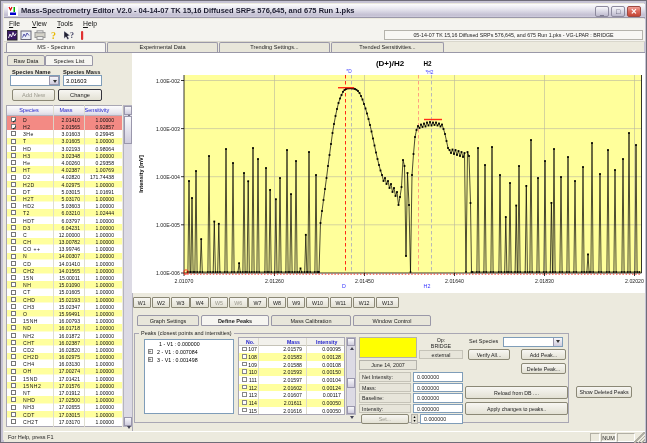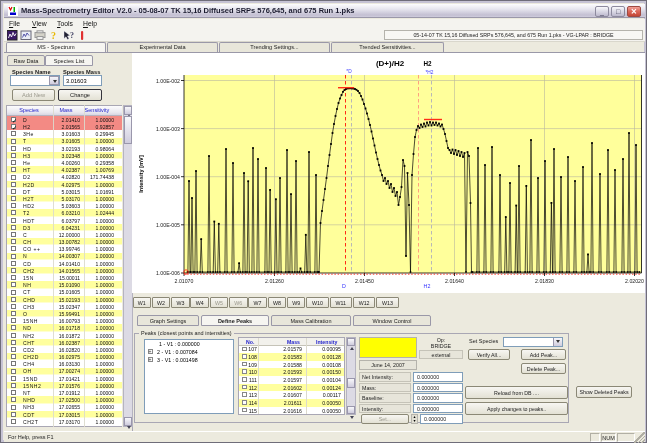--- a/index.html
+++ b/index.html
@@ -118,21 +118,21 @@
   background:linear-gradient(135deg, transparent 45%, #b1afa4 45%, #b1afa4 55%, transparent 55%, transparent 64%, #b1afa4 64%, #b1afa4 72%, transparent 72%, transparent 81%, #b1afa4 81%, #b1afa4 90%, transparent 90%); }
 </style></head><body>
 <div id="win">
  <div id="title">
   <svg id="ticon" viewBox="0 0 10 10">
         <rect x="0" y="0" width="10" height="10" fill="#fff"></rect>
         <path d="M1 1 L2.5 4 L4 1" stroke="#d00" stroke-width="1.2" fill="none"></path>
         <rect x="5.5" y="1" width="1.5" height="5" fill="#0a0"></rect>
         <rect x="2" y="6.5" width="6" height="2.5" fill="#00c"></rect>
       </svg>
-  <span class="txt">Mass-Spectrometry Editor V2.0 - 05-08-07 TK 15,16 Diffused SRPs 576,645, and 675 Run 1.pks</span>
+  <span class="txt">Mass-Spectrometry Editor V2.0 - 04-14-07 TK 15,16 Diffused SRPs 576,645, and 675 Run 1.pks</span>
   <span class="wbtn" id="bmin">_</span>
       <span class="wbtn" id="bmax">□</span>
       <span id="bclose">✕</span>
  </div>
  <div id="menubar">
   <span style="left:5px"><u>F</u>ile</span>
       <span style="left:28px"><u>V</u>iew</span>
   <span style="left:53px"><u>T</u>ools</span>
       <span style="left:79px"><u>H</u>elp</span>
  </div>

